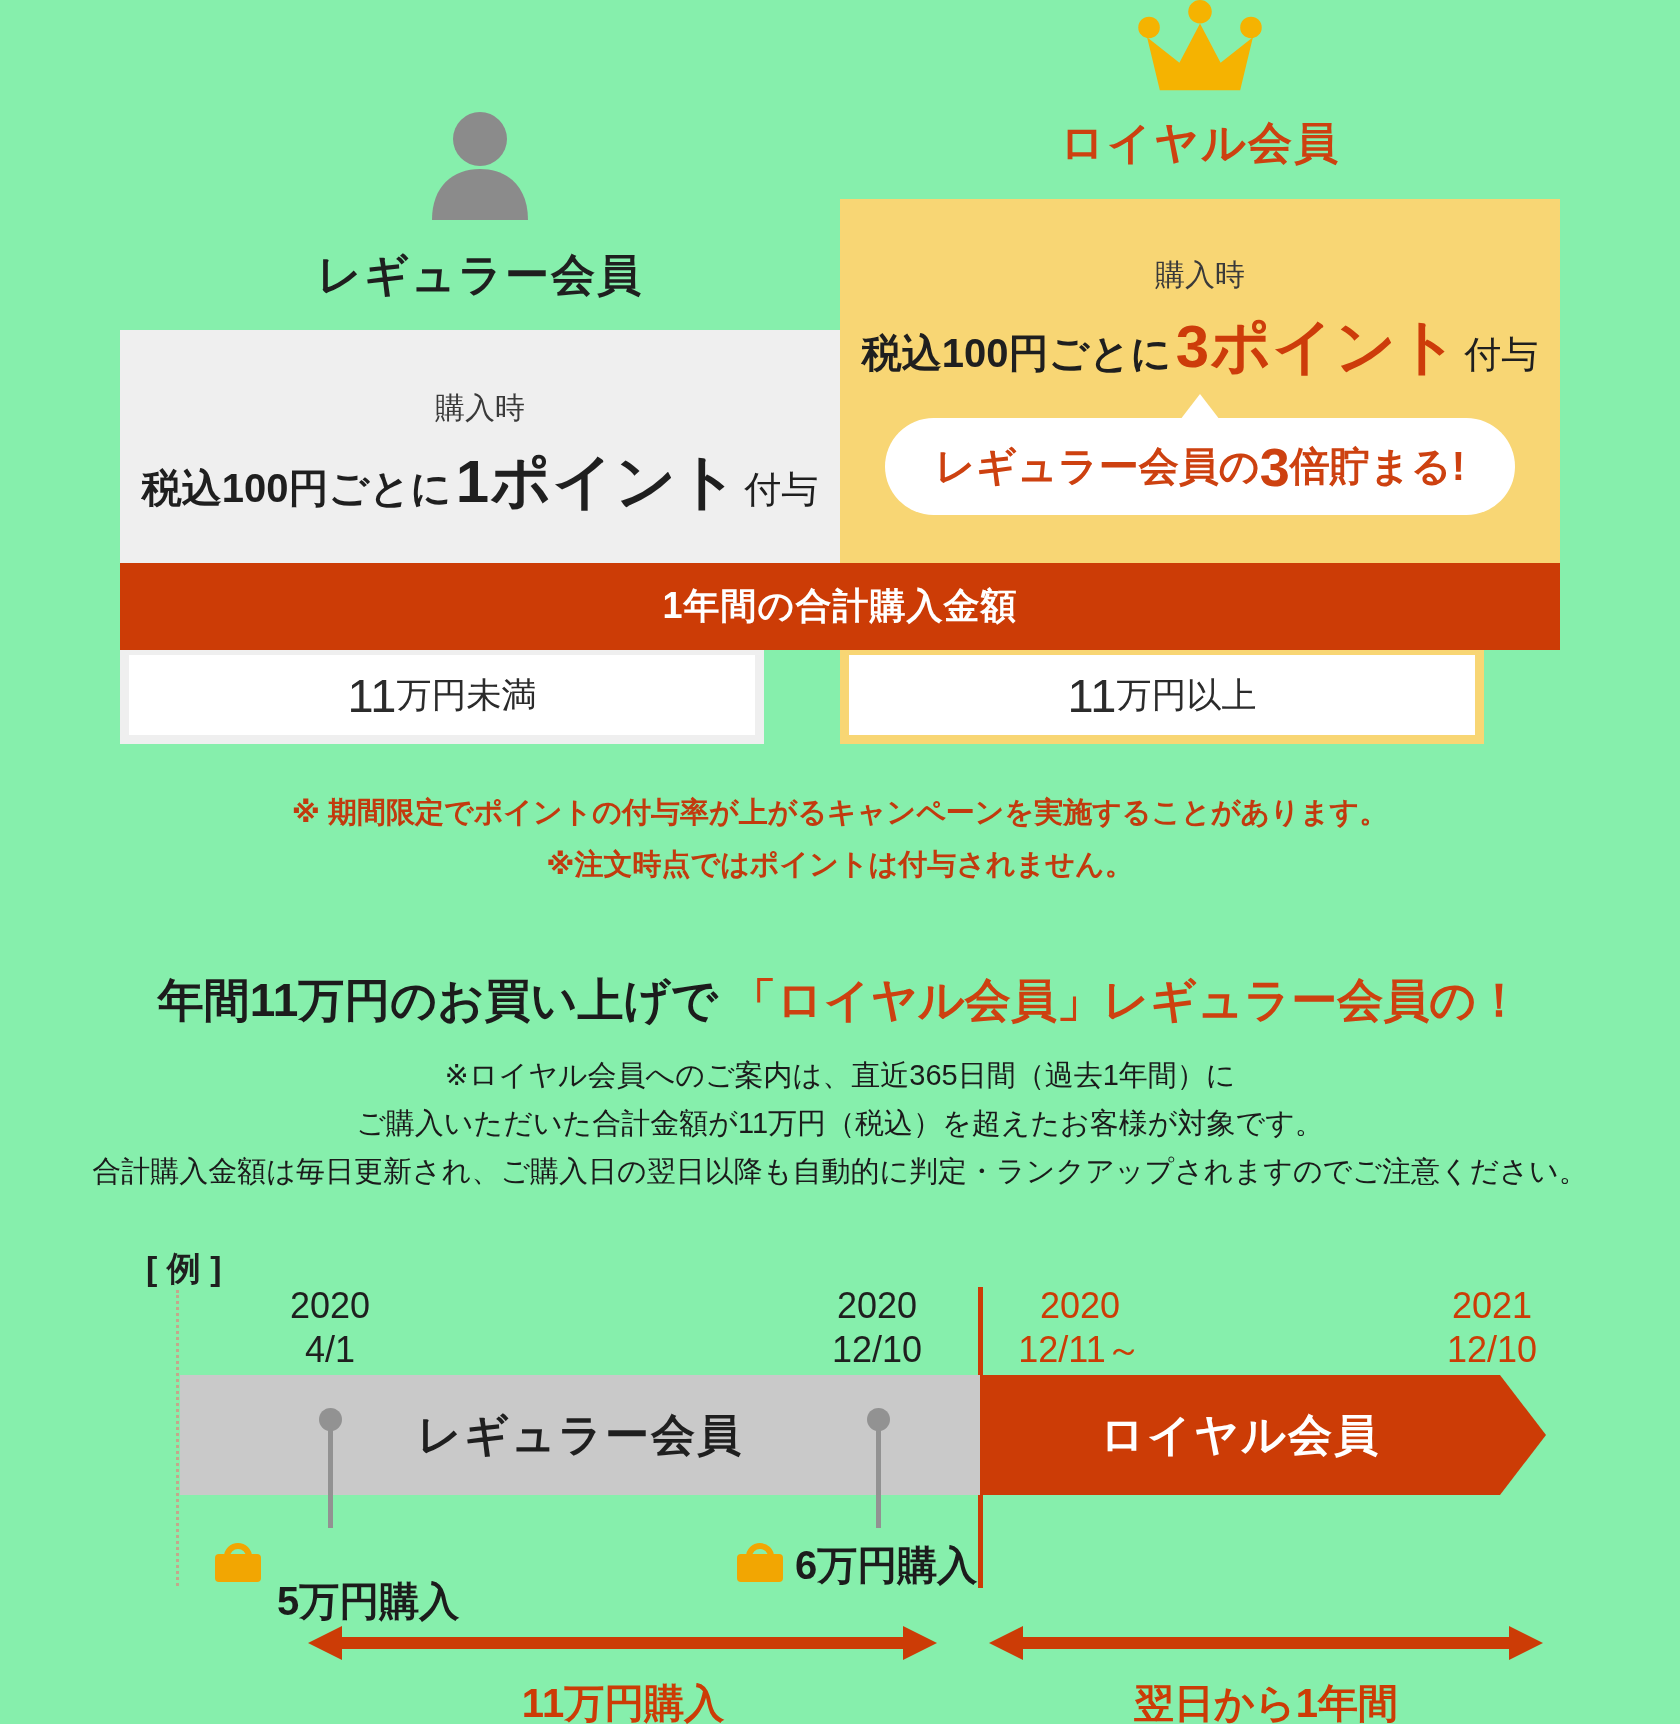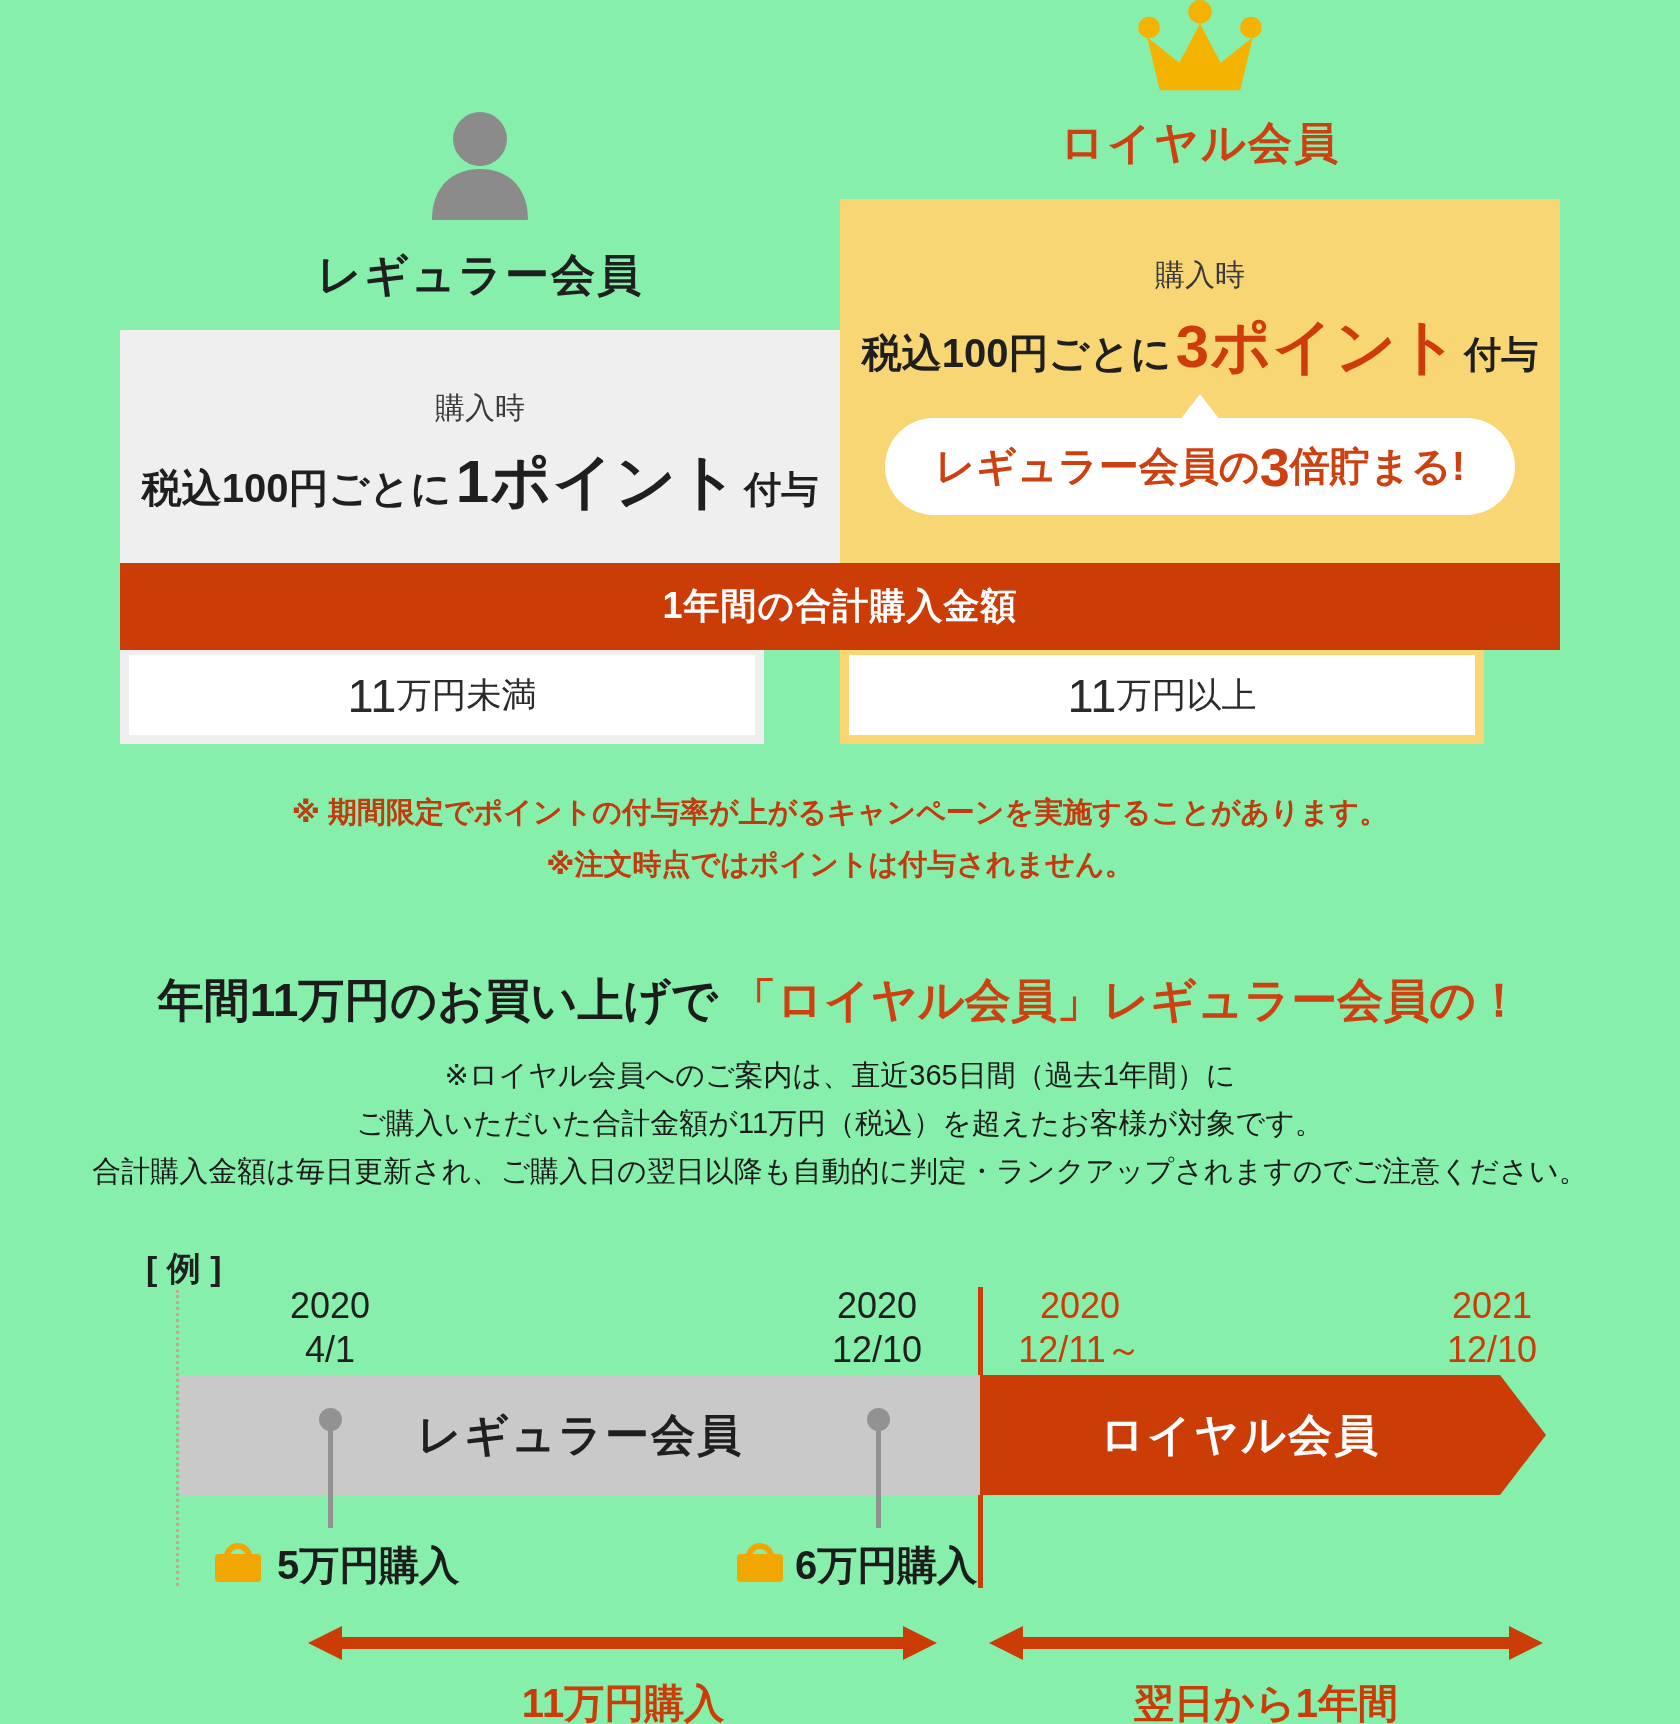--- a/index.html
+++ b/index.html
@@ -21,21 +21,21 @@
   .yellow-box{left:840px;top:199px;width:720px;height:364px;background:#f8d674;}
   .purchase-label{left:0;width:100%;font-size:30px;color:#3a3a3a;}
   .gray-box .purchase-label{top:58px;}
   .yellow-box .purchase-label{top:56px;}
   .rate-line{left:0;width:100%;white-space:nowrap;}
   .gray-box .rate-line{top:112px;}
   .yellow-box .rate-line{top:108px;}
   .rate-prefix{font-size:40px;font-weight:700;color:#1f1f1f;}
   .rate-value{font-size:60px;font-weight:700;color:#1f1f1f;letter-spacing:1px;}
   .rate-value.orange{color:#cd3c0a;}
-  .rate-suffix{font-size:37px;font-weight:700;color:#1f1f1f;}
+  .rate-suffix{font-size:37px;font-weight:400;color:#1f1f1f;}
 
   .bubble{left:885px;top:418px;width:630px;height:97px;background:#ffffff;border-radius:50px;
           display:flex;align-items:center;justify-content:center;white-space:nowrap;}
   .bubble:before{content:"";position:absolute;left:295px;top:-24px;width:0;height:0;
           border-left:20px solid transparent;border-right:20px solid transparent;
           border-bottom:26px solid #ffffff;}
   .bubble-text{font-size:40px;font-weight:700;color:#cd4110;}
   .bubble-num{font-size:54px;font-weight:700;color:#cd4110;}
 
   .annual-bar{left:120px;top:563px;width:1440px;height:87px;background:#cc3c06;
@@ -91,21 +91,21 @@
   .pin1-head{left:319px;}
   .pin2-head{left:867px;}
   .pin-stem{width:5px;top:1420px;height:108px;background:#929292;}
   .pin1-stem{left:328px;}
   .pin2-stem{left:876px;}
 
   .bag{width:52px;height:47px;top:1536px;}
   .bag1{left:212px;}
   .bag2{left:734px;}
   .purchase-text{top:1538px;font-size:40px;font-weight:700;color:#1c1c1c;white-space:nowrap;}
-  .pt1{left:277px;}
+  .pt1{left:277px;margin-top:36px;}
   .pt2{left:795px;}
 
   .darrow-line{top:1637px;height:12px;background:#cc3c06;}
   .a1-line{left:334px;width:575px;}
   .a2-line{left:1015px;width:500px;}
   .darrow-head{top:1626px;width:0;height:0;border-top:17px solid transparent;border-bottom:17px solid transparent;}
   .head-left{border-right:34px solid #cc3c06;}
   .head-right{border-left:34px solid #cc3c06;}
   .a1-hl{left:308px;}
   .a1-hr{left:903px;}

